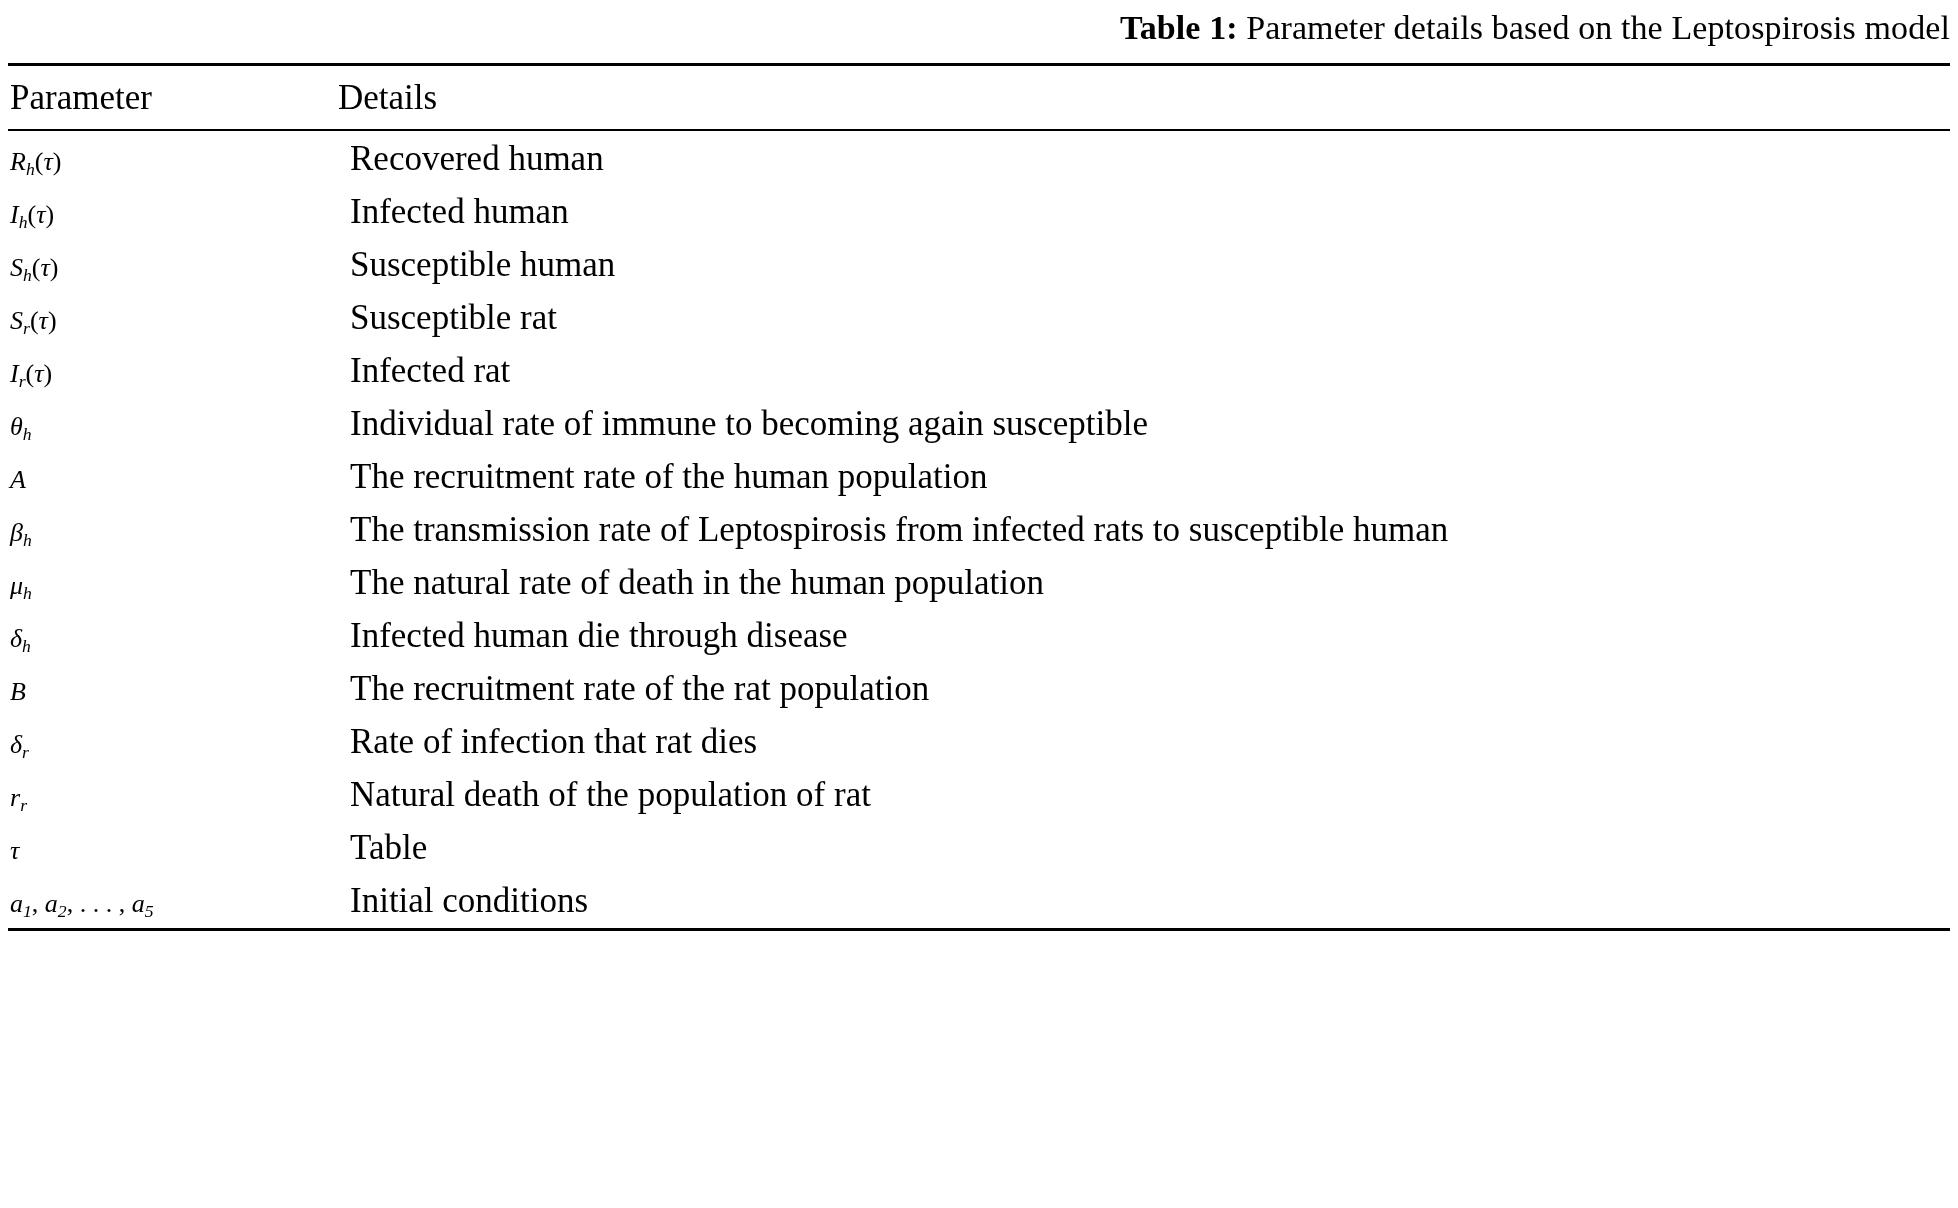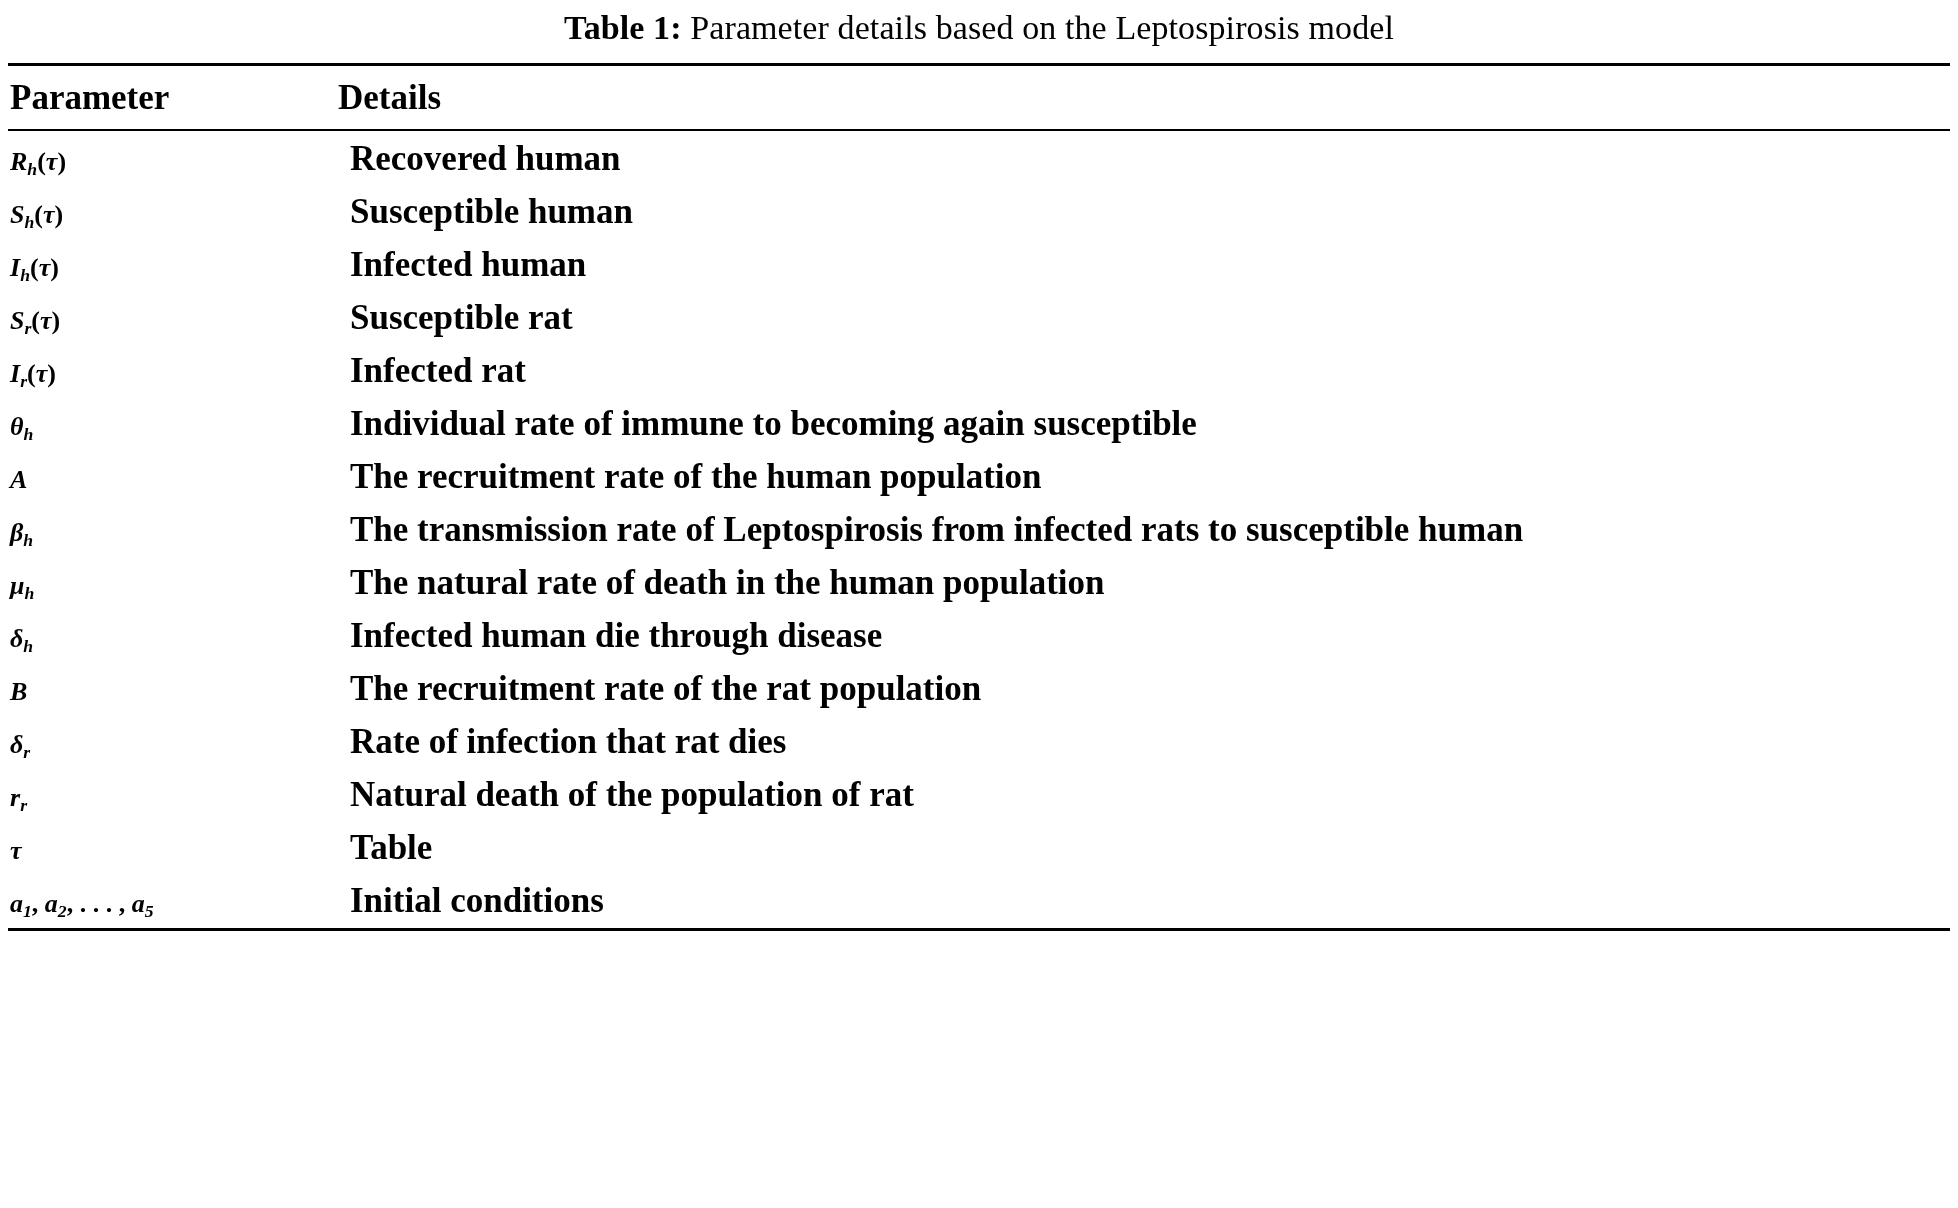--- a/index.html
+++ b/index.html
@@ -15,21 +15,21 @@
     overflow: hidden;
   }
   .page {
     width: 1958px;
     height: 1208px;
     box-sizing: border-box;
     padding: 0 8px;
     position: relative;
   }
   .caption {
-    text-align: center;
+    text-align: right;
     font-size: 34px;
     line-height: 1.2;
     padding: 8px 0 14px 0;
     letter-spacing: 0.1px;
   }
   .caption .cap-label {
     font-weight: bold;
   }
   .caption .cap-text {
     font-weight: normal;
@@ -51,21 +51,21 @@
   }
   .rule-line-thin {
     border-top: 2px solid #000;
     height: 0;
     line-height: 0;
     font-size: 0;
   }
   th.hcell, td.cell {
     text-align: left;
     vertical-align: baseline;
-    font-weight: bold;
+    font-weight: normal;
     font-size: 35px;
     line-height: 1.0;
     padding: 8px 0 10px 0;
   }
   th.hcell {
     padding-top: 14px;
     padding-bottom: 14px;
   }
   col.c-param { width: 330px; }
   col.c-det { width: auto; }
@@ -132,26 +132,26 @@
       <tr class="spacer-row">
           <td colspan="2"></td>
         </tr>
     </tbody>
     <tbody id="rows-body">
         <tr>
           <td class="cell param"><span class="math">R<sub>h</sub><span class="paren">(</span><span class="greek">τ</span><span class="paren">)</span></span></td>
           <td class="cell detail"><span class="detail-text">Recovered human</span></td>
         </tr>
         <tr>
+          <td class="cell param"><span class="math">I<sub>h</sub><span class="paren">(</span><span class="greek">τ</span><span class="paren">)</span></span></td>
+          <td class="cell detail"><span class="detail-text">Infected human</span></td>
+        </tr>
+        <tr>
           <td class="cell param"><span class="math">S<sub>h</sub><span class="paren">(</span><span class="greek">τ</span><span class="paren">)</span></span></td>
           <td class="cell detail"><span class="detail-text">Susceptible human</span></td>
-        </tr>
-        <tr>
-          <td class="cell param"><span class="math">I<sub>h</sub><span class="paren">(</span><span class="greek">τ</span><span class="paren">)</span></span></td>
-          <td class="cell detail"><span class="detail-text">Infected human</span></td>
         </tr>
         <tr>
           <td class="cell param"><span class="math">S<sub>r</sub><span class="paren">(</span><span class="greek">τ</span><span class="paren">)</span></span></td>
           <td class="cell detail"><span class="detail-text">Susceptible rat</span></td>
         </tr>
         <tr>
           <td class="cell param"><span class="math">I<sub>r</sub><span class="paren">(</span><span class="greek">τ</span><span class="paren">)</span></span></td>
           <td class="cell detail"><span class="detail-text">Infected rat</span></td>
         </tr>
         <tr>

